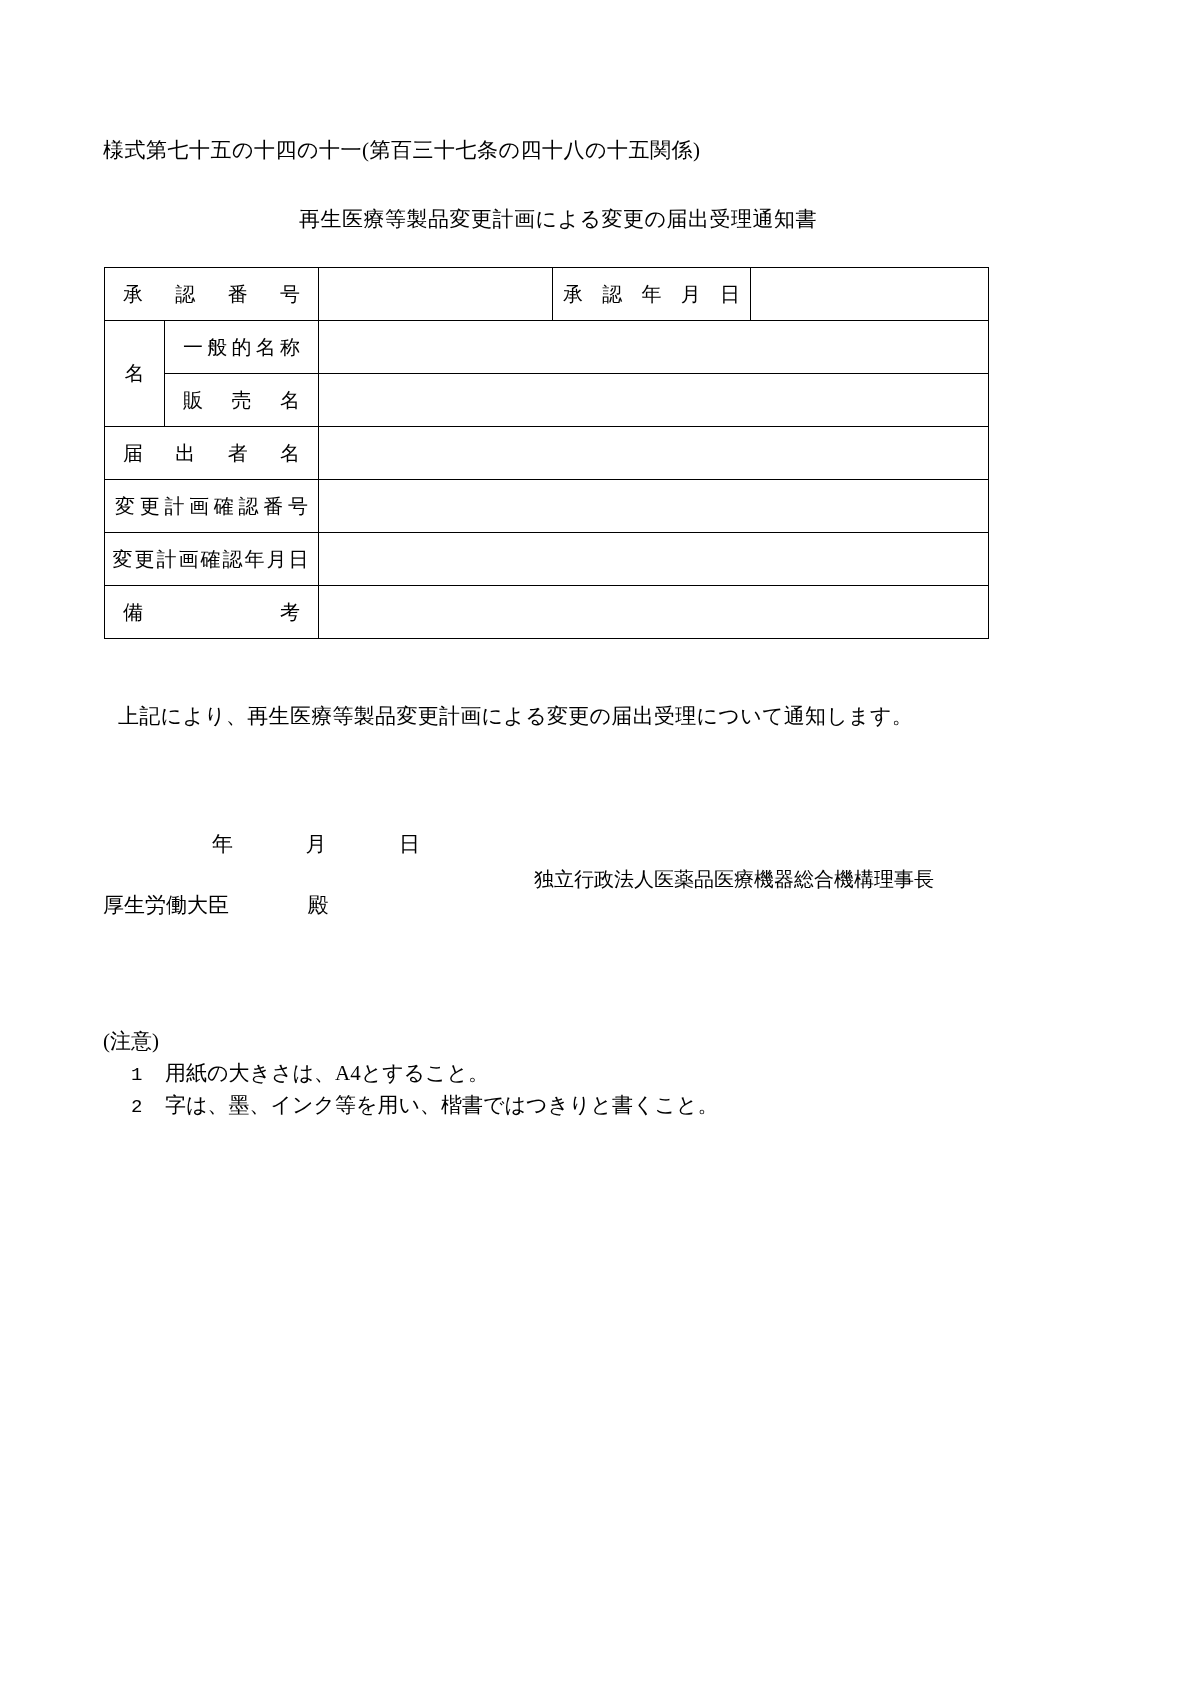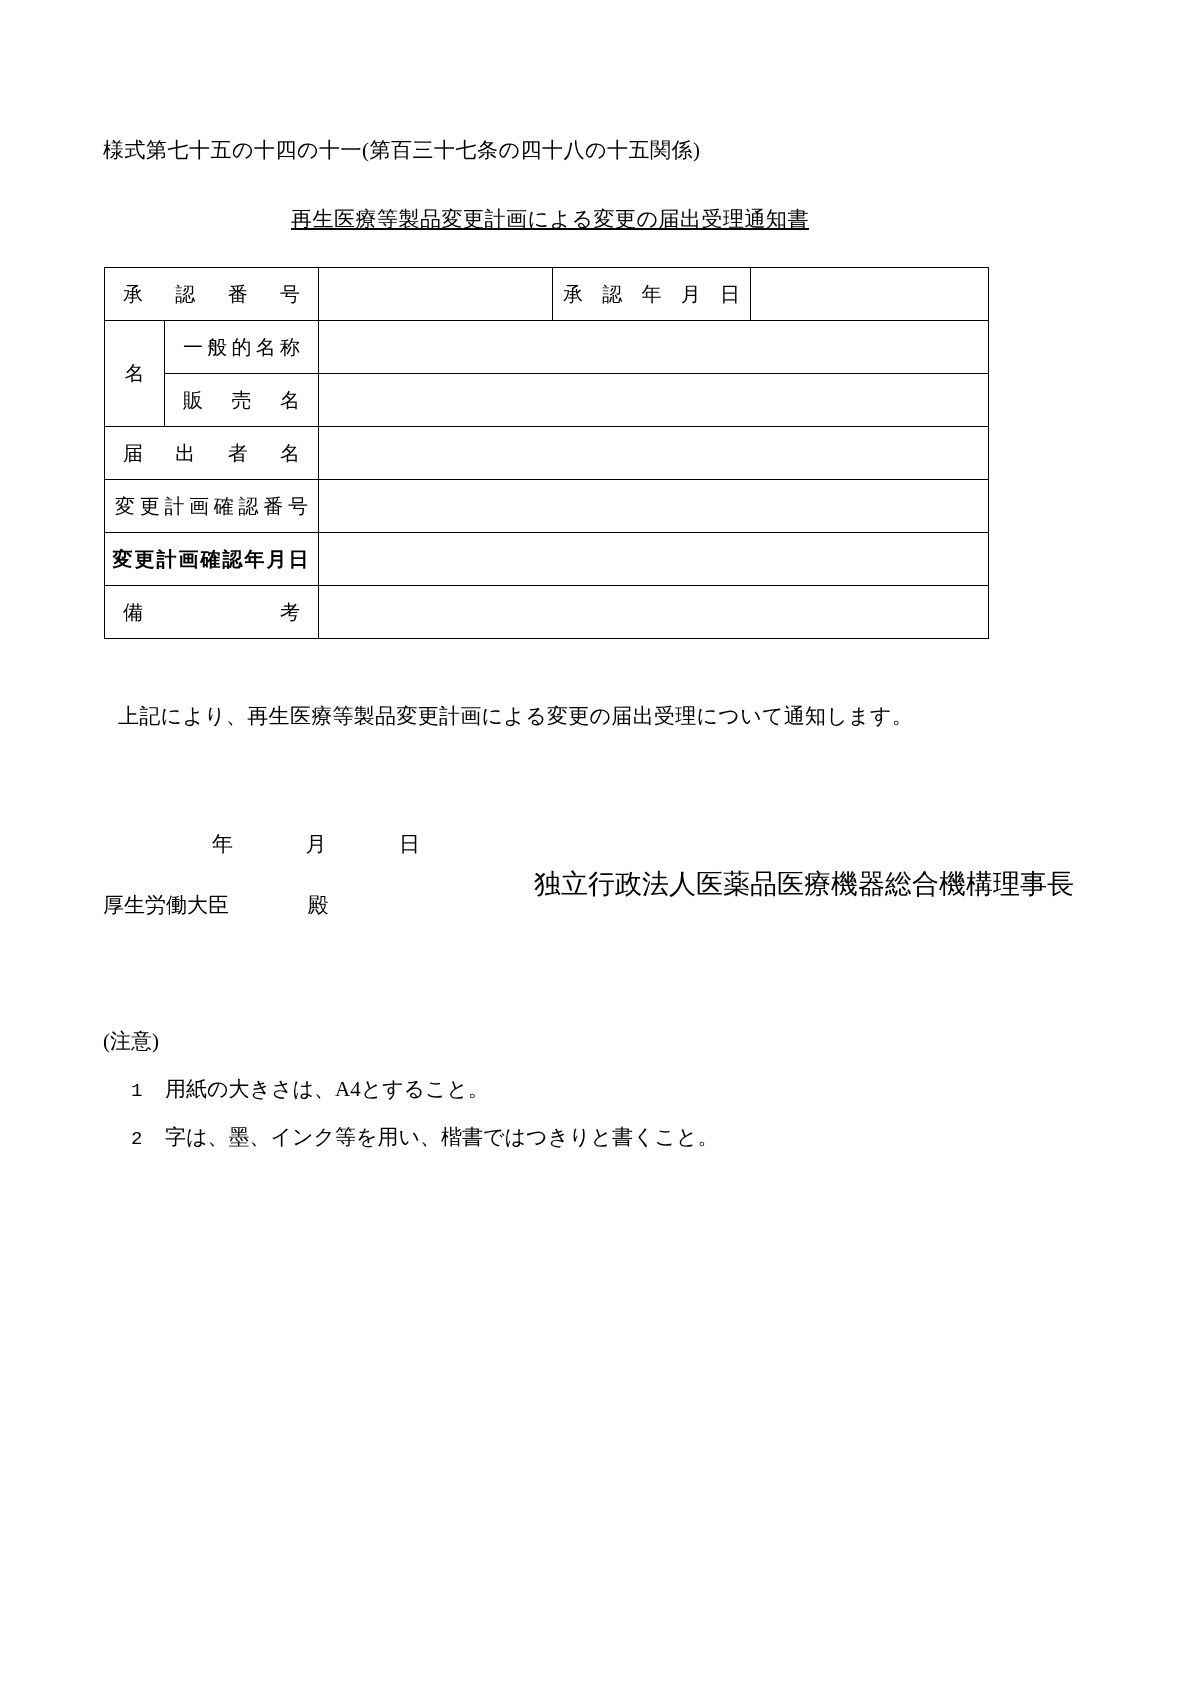--- a/index.html
+++ b/index.html
@@ -29,28 +29,27 @@
     left: 103px;
     top: 136px;
     font-size: 21px;
     letter-spacing: 0.5px;
     white-space: nowrap;
   }
 
   
   .doc-title {
     position: absolute;
-    left: 0;
+    left: 8px;
     top: 205px;
     width: 1100px;
     text-align: center;
     font-size: 21px;
     letter-spacing: 0.5px;
     white-space: nowrap;
-    text-decoration: underline;
   }
 
   
   .form-table {
     position: absolute;
     left: 104px;
     top: 267px;
     width: 884px;
     border-collapse: collapse;
     table-layout: fixed;
@@ -72,21 +71,20 @@
     justify-content: space-between;
     padding: 0 18px;
     box-sizing: border-box;
   }
   .spread.tight {
     padding: 0 10px;
   }
   .center-text {
     text-align: center;
     letter-spacing: 2px;
-    font-weight: bold;
   }
   .blank-cell {
     background: #ffffff;
   }
   .vlabel {
     text-align: center;
     vertical-align: middle;
   }
 
   
@@ -109,21 +107,21 @@
     margin-top: 30px;
   }
   .date-line span { display: inline-block; }
   .date-gap { width: 62px; }
 
   
   .issuer {
     position: absolute;
     left: 534px;
     top: 866px;
-    font-size: 27px;
+    font-size: 20px;
     white-space: nowrap;
     font-family: Liberation Mono, monospace;
   }
 
   
   .addressee {
     position: absolute;
     left: 103px;
     top: 891px;
     font-size: 21px;
@@ -135,21 +133,21 @@
   .notes {
     position: absolute;
     left: 103px;
     top: 1027px;
     font-size: 21px;
   }
   .notes-title {
     white-space: nowrap;
   }
   .note-item {
-    margin-top: 20px;
+    margin-top: 4px;
     white-space: nowrap;
     padding-left: 28px;
   }
   .note-num {
     display: inline-block;
     width: 34px;
     font-family: "Liberation Mono", "DejaVu Sans Mono", monospace;
     font-size: 19px;
   }
   .note-text {

